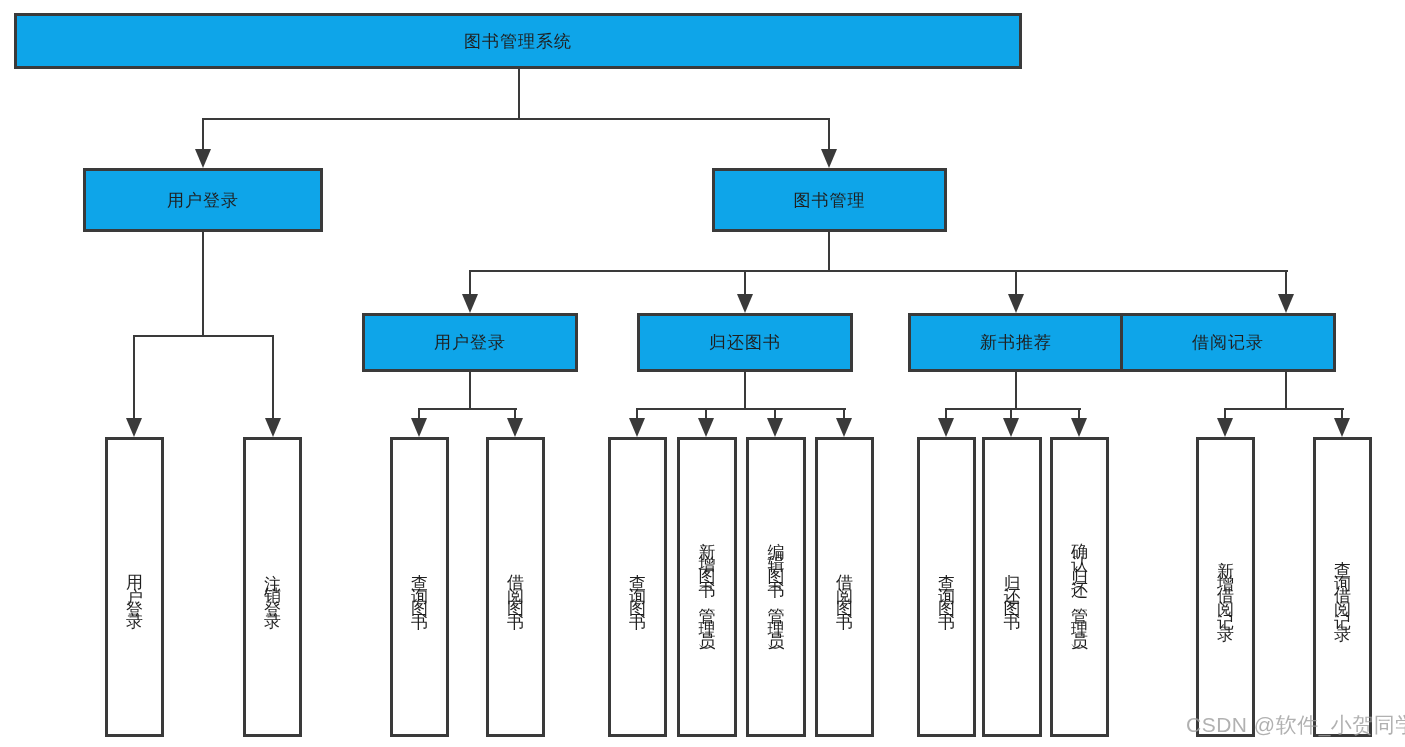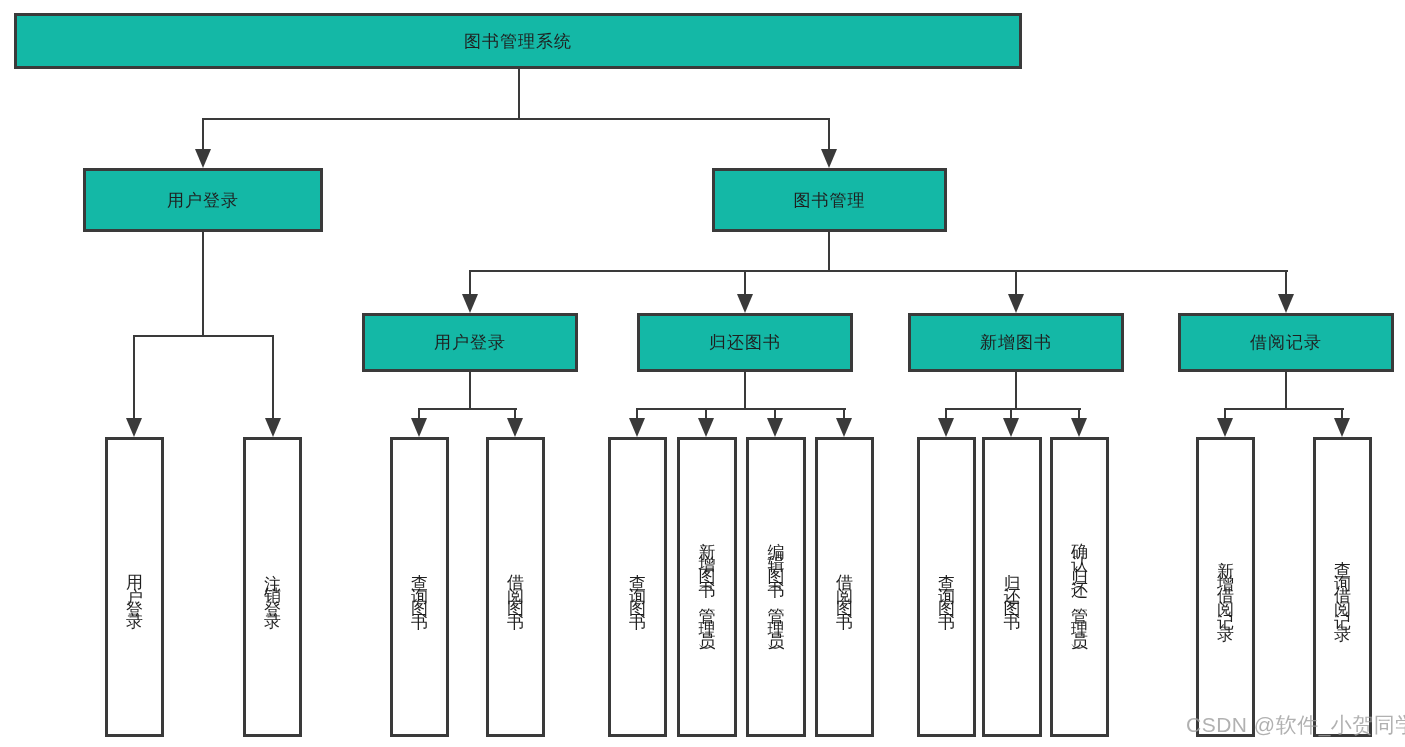--- a/index.html
+++ b/index.html
@@ -3,21 +3,21 @@
 <meta charset="utf-8">
 <style>
   html,body{margin:0;padding:0;}
   body{
     width:1405px;height:747px;position:relative;overflow:hidden;
     background:#ffffff;
     font-family:"Liberation Sans","DejaVu Sans",sans-serif;
   }
   .node{
     position:absolute;box-sizing:border-box;
-    background:#14b8a6;border:3px solid #3a3a3a;
+    background:#0ea5e9;border:3px solid #3a3a3a;
     display:flex;align-items:center;justify-content:center;
     font-size:17px;letter-spacing:1px;color:#1f1f1f;
   }
   .vnode{
     position:absolute;box-sizing:border-box;
     background:#ffffff;border:3px solid #3a3a3a;
     display:flex;align-items:center;justify-content:center;
     font-size:17px;color:#1f1f1f;
   }
   .vnode span{
@@ -41,22 +41,22 @@
 <body>
 
 <div class="node" style="left:14px;top:13px;width:1008px;height:56px;">图书管理系统</div>
 
 <div class="node" style="left:83px;top:168px;width:240px;height:64px;">用户登录</div>
 
 <div class="node" style="left:712px;top:168px;width:235px;height:64px;">图书管理</div>
 
 <div class="node" style="left:362px;top:313px;width:216px;height:59px;">用户登录</div>
 <div class="node" style="left:637px;top:313px;width:216px;height:59px;">归还图书</div>
-<div class="node" style="left:908px;top:313px;width:216px;height:59px;">新增图书</div>
-<div class="node" style="left:1178px;top:313px;width:216px;height:59px;">借阅记录</div>
+<div class="node" style="left:908px;top:313px;width:216px;height:59px;">新书推荐</div>
+<div class="node" style="left:1120px;top:313px;width:216px;height:59px;">借阅记录</div>
 
 <div class="vnode" style="left:105px;top:437px;width:59px;height:300px;">
   <span>用户登录</span>
   </div>
 <div class="vnode" style="left:243px;top:437px;width:59px;height:300px;">
   <span>注销登录</span>
   </div>
 
 <div class="vnode" style="left:390px;top:437px;width:59px;height:300px;">
   <span>查询图书</span>

